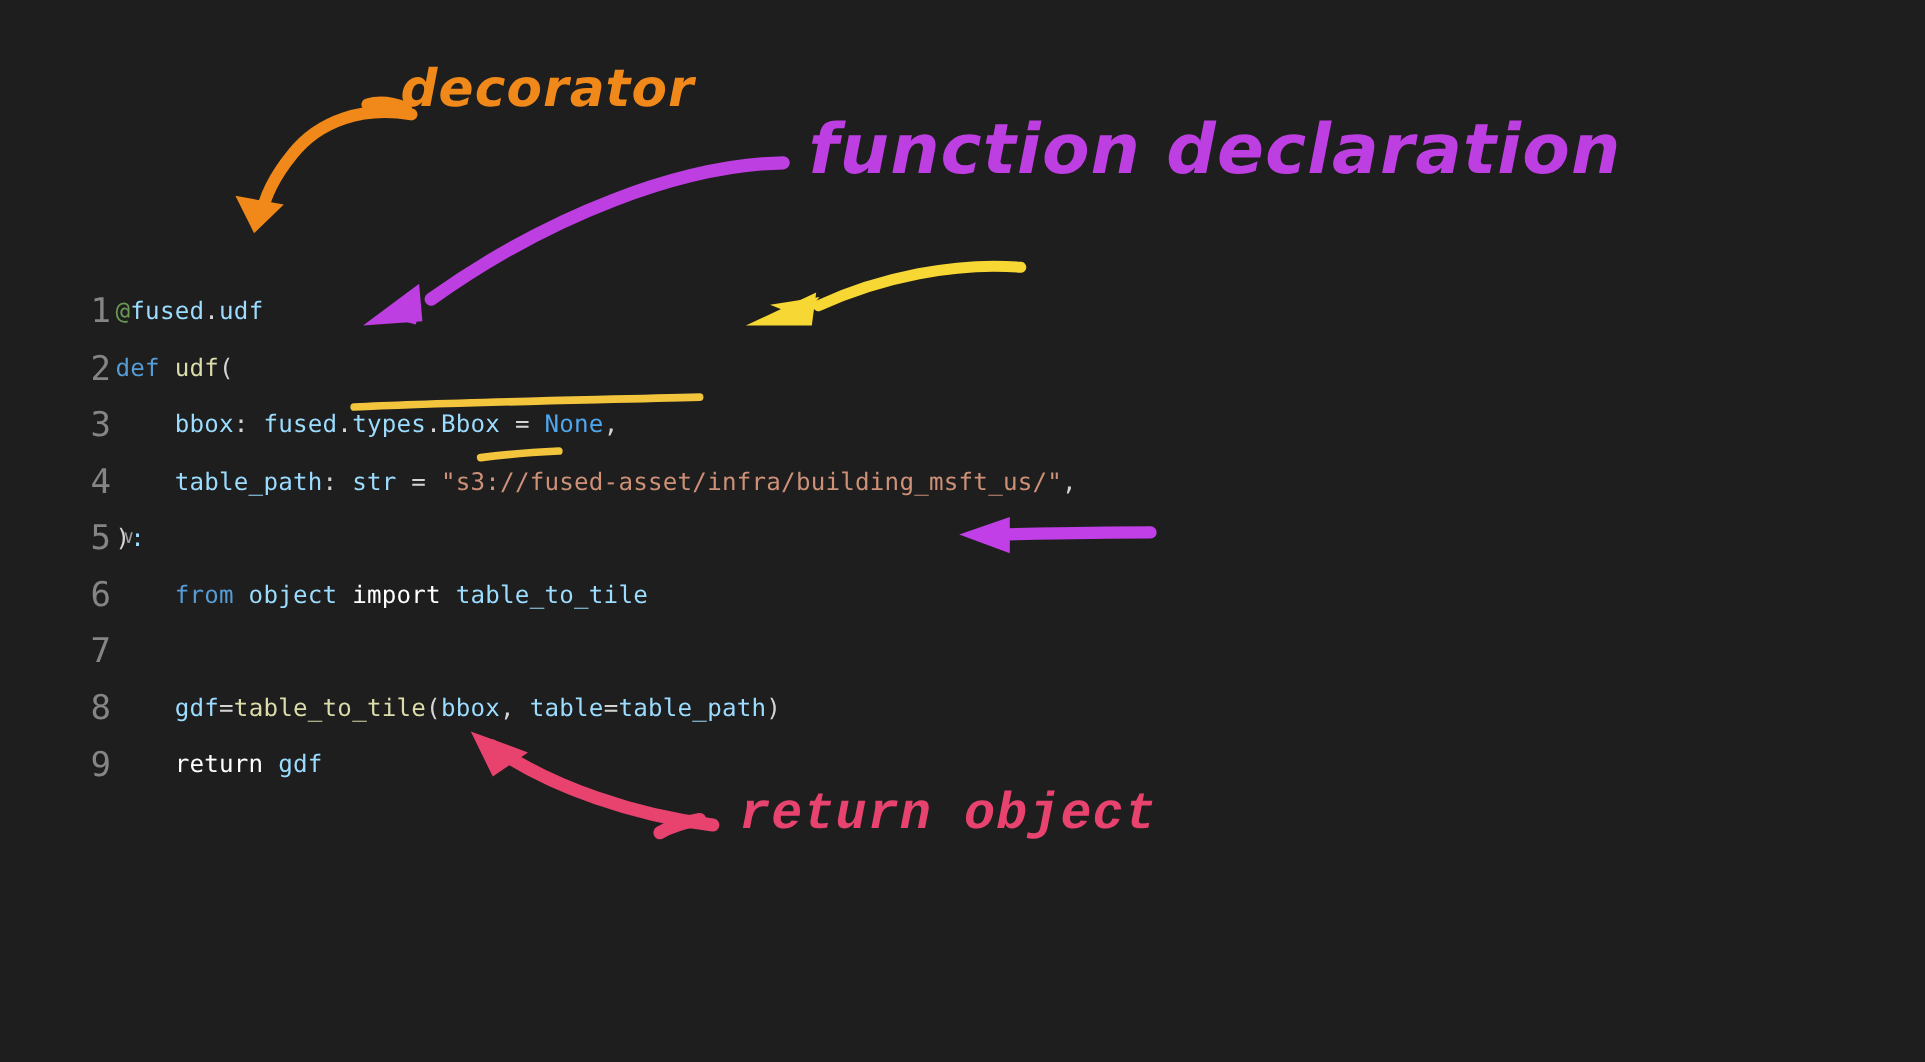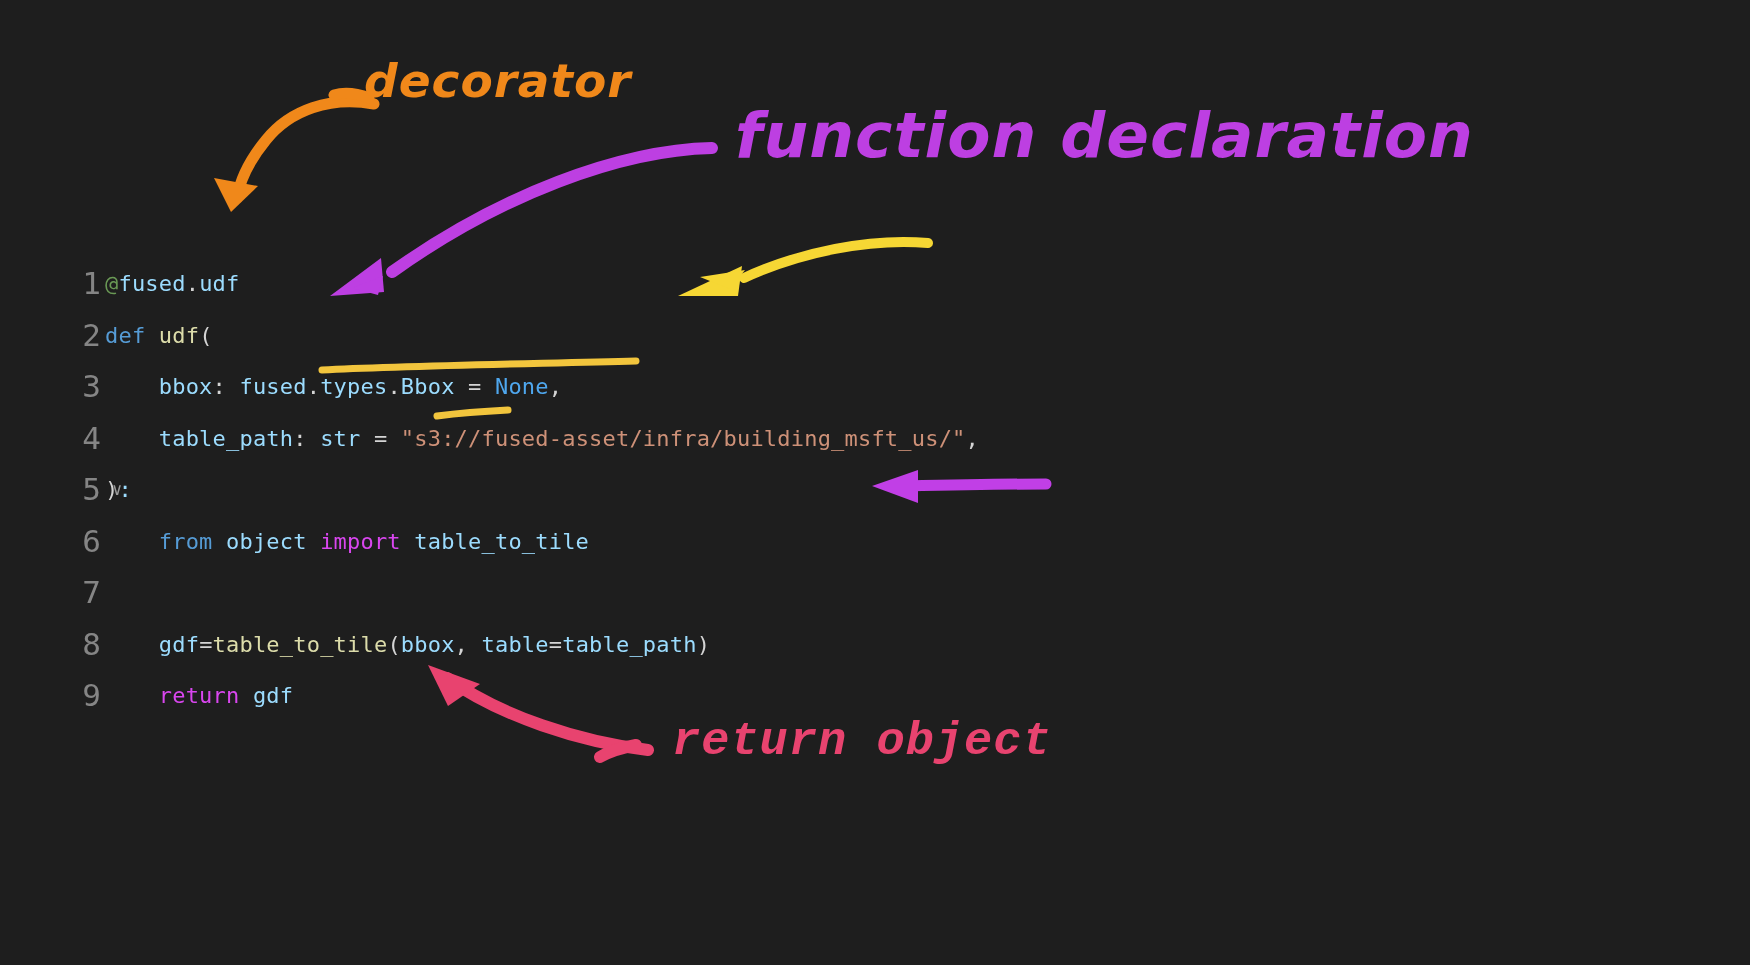--- a/index.html
+++ b/index.html
@@ -49,21 +49,21 @@
     flex:1 1 auto;
     font-size:22px;
     font-family:"DejaVu Sans Mono", monospace;
     white-space:pre;
     color:#D4D4D4;
     letter-spacing:0.2px;
   }
   
   .t-dec   { color:#6A9955; }
   .t-kw    { color:#569CD6; }
-  .t-kw2   { color:#d946ef; }
+  .t-kw2   { color:#ffffff; }
   .t-fn    { color:#DCDCAA; }
   .t-var   { color:#9CDCFE; }
   .t-str   { color:#CE9178; }
   .t-const { color:#4FA7EE; }
   .t-punc  { color:#D4D4D4; }
   .t-op    { color:#D4D4D4; }
   .t-mod   { color:#9CDCFE; }
   .t-type  { color:#9CDCFE; }
   .t-colon { color:#9CDCFE; }
 

